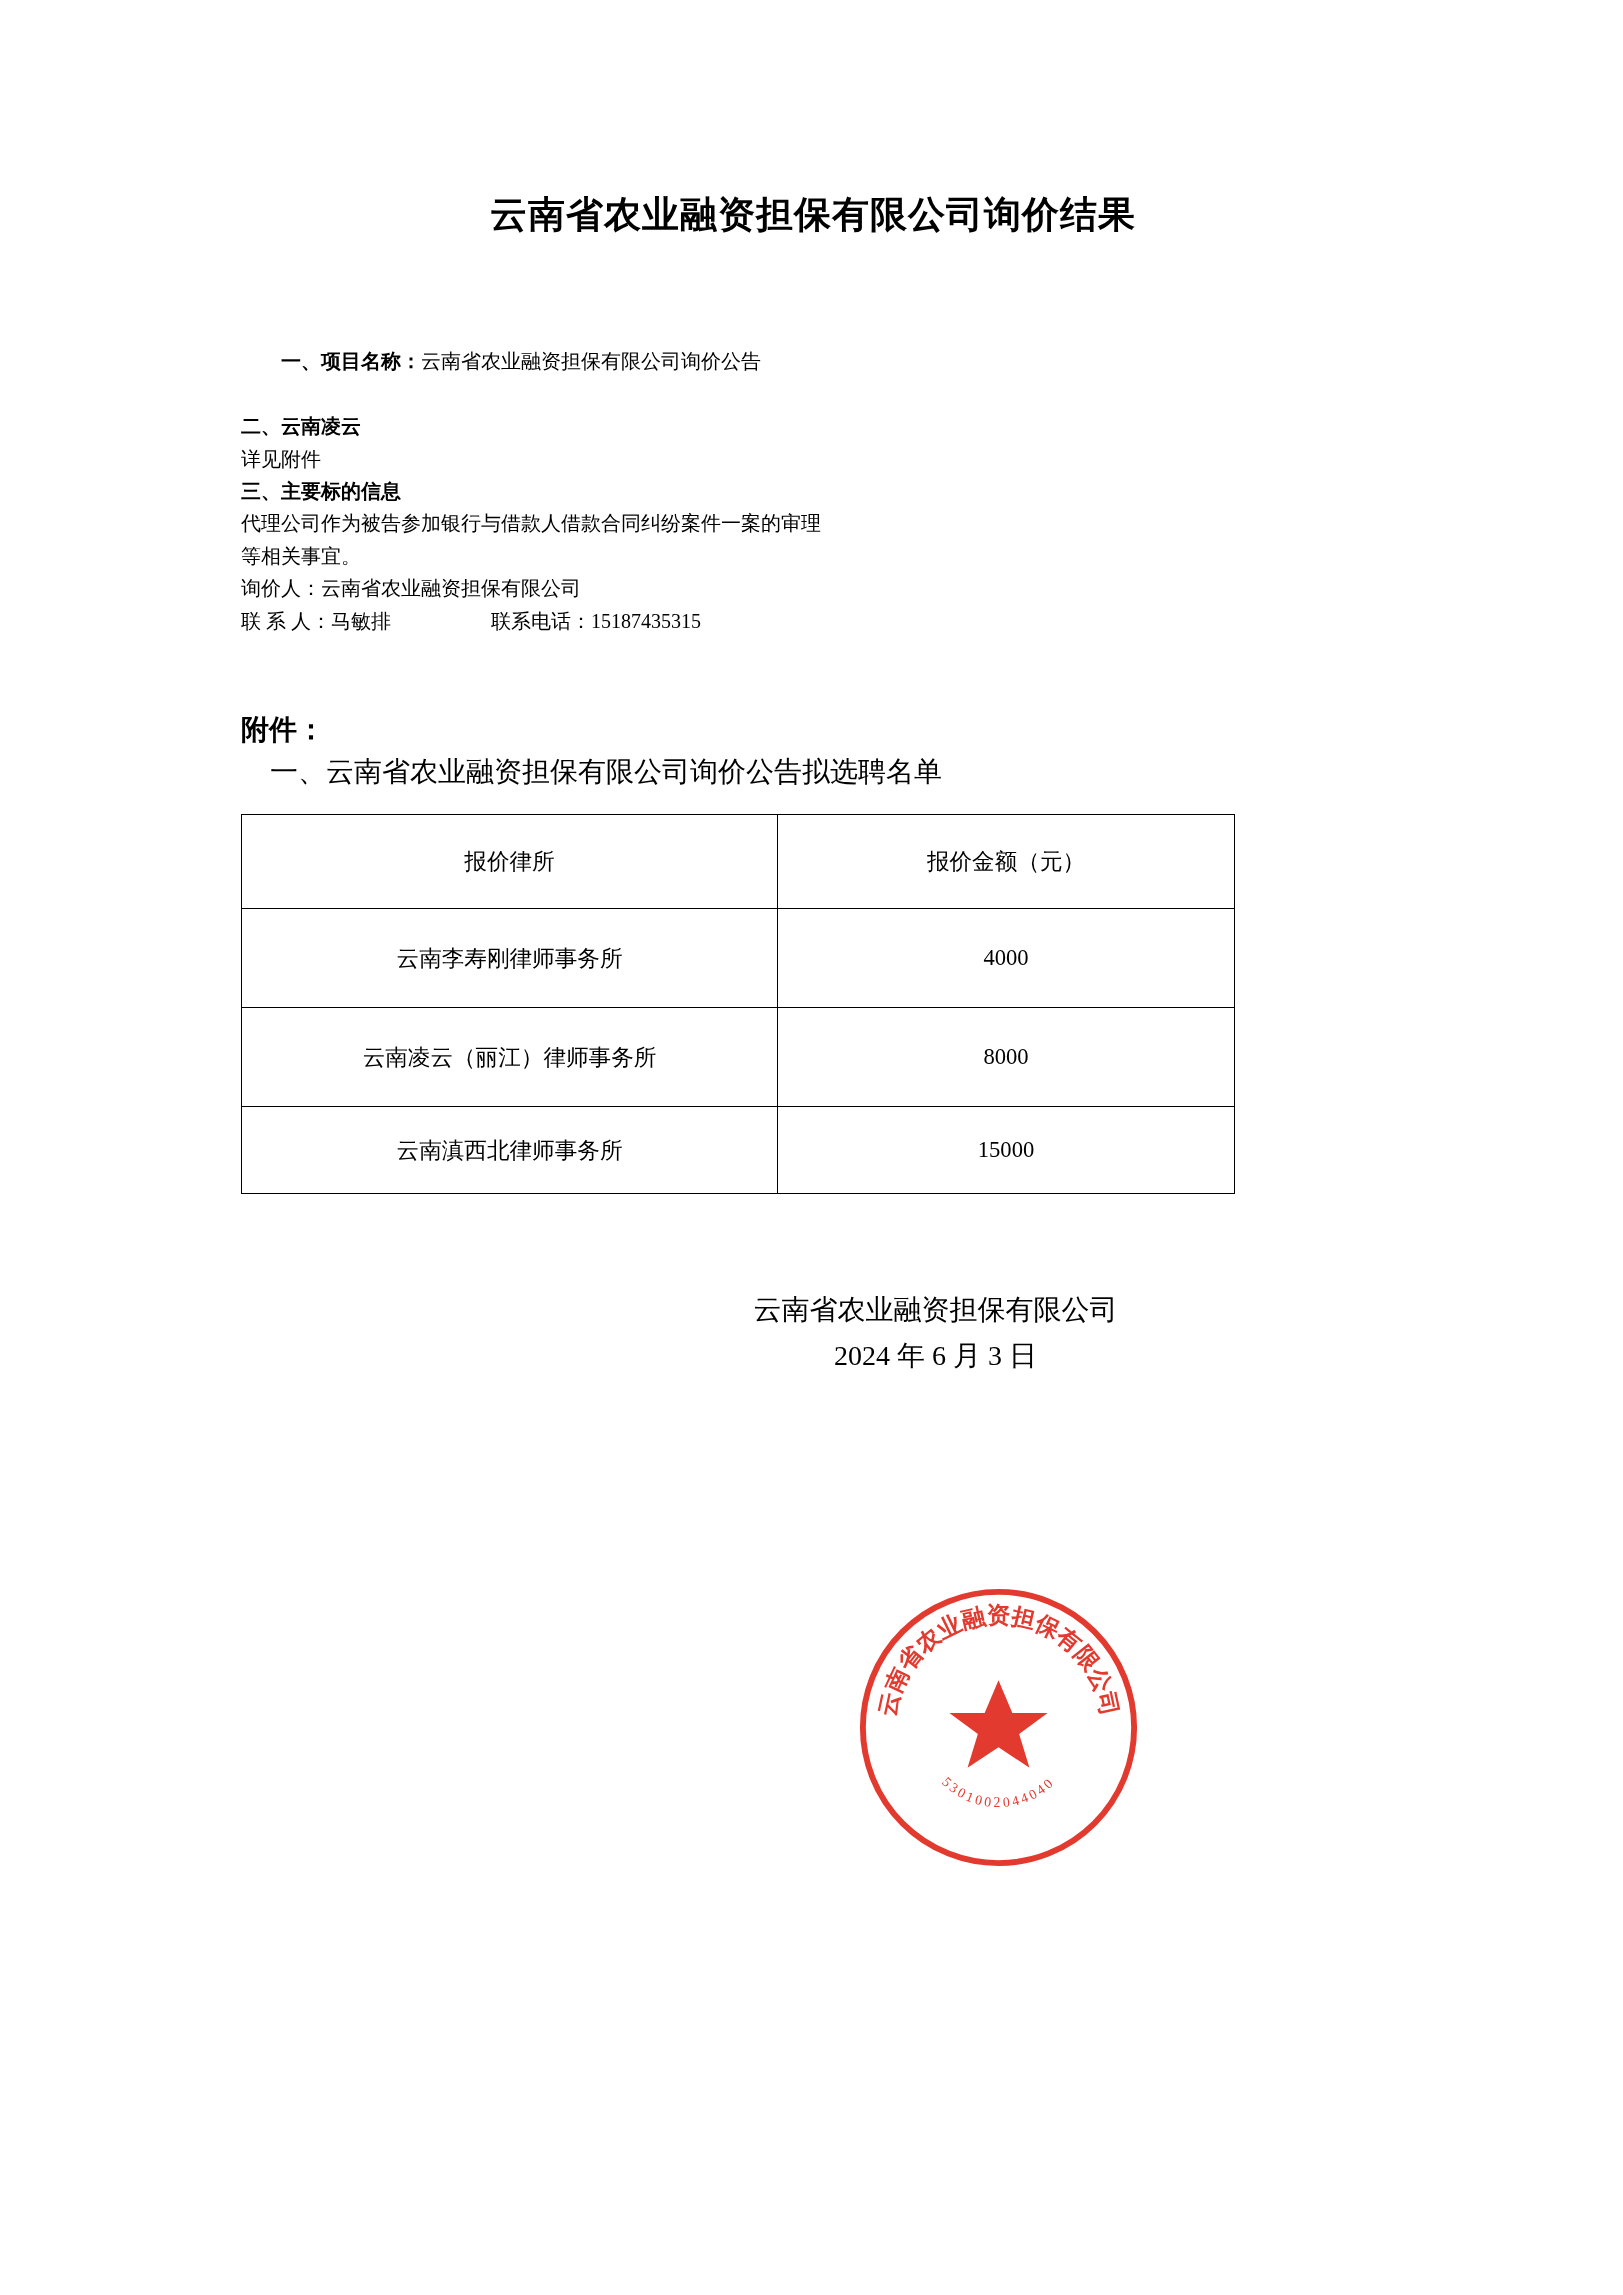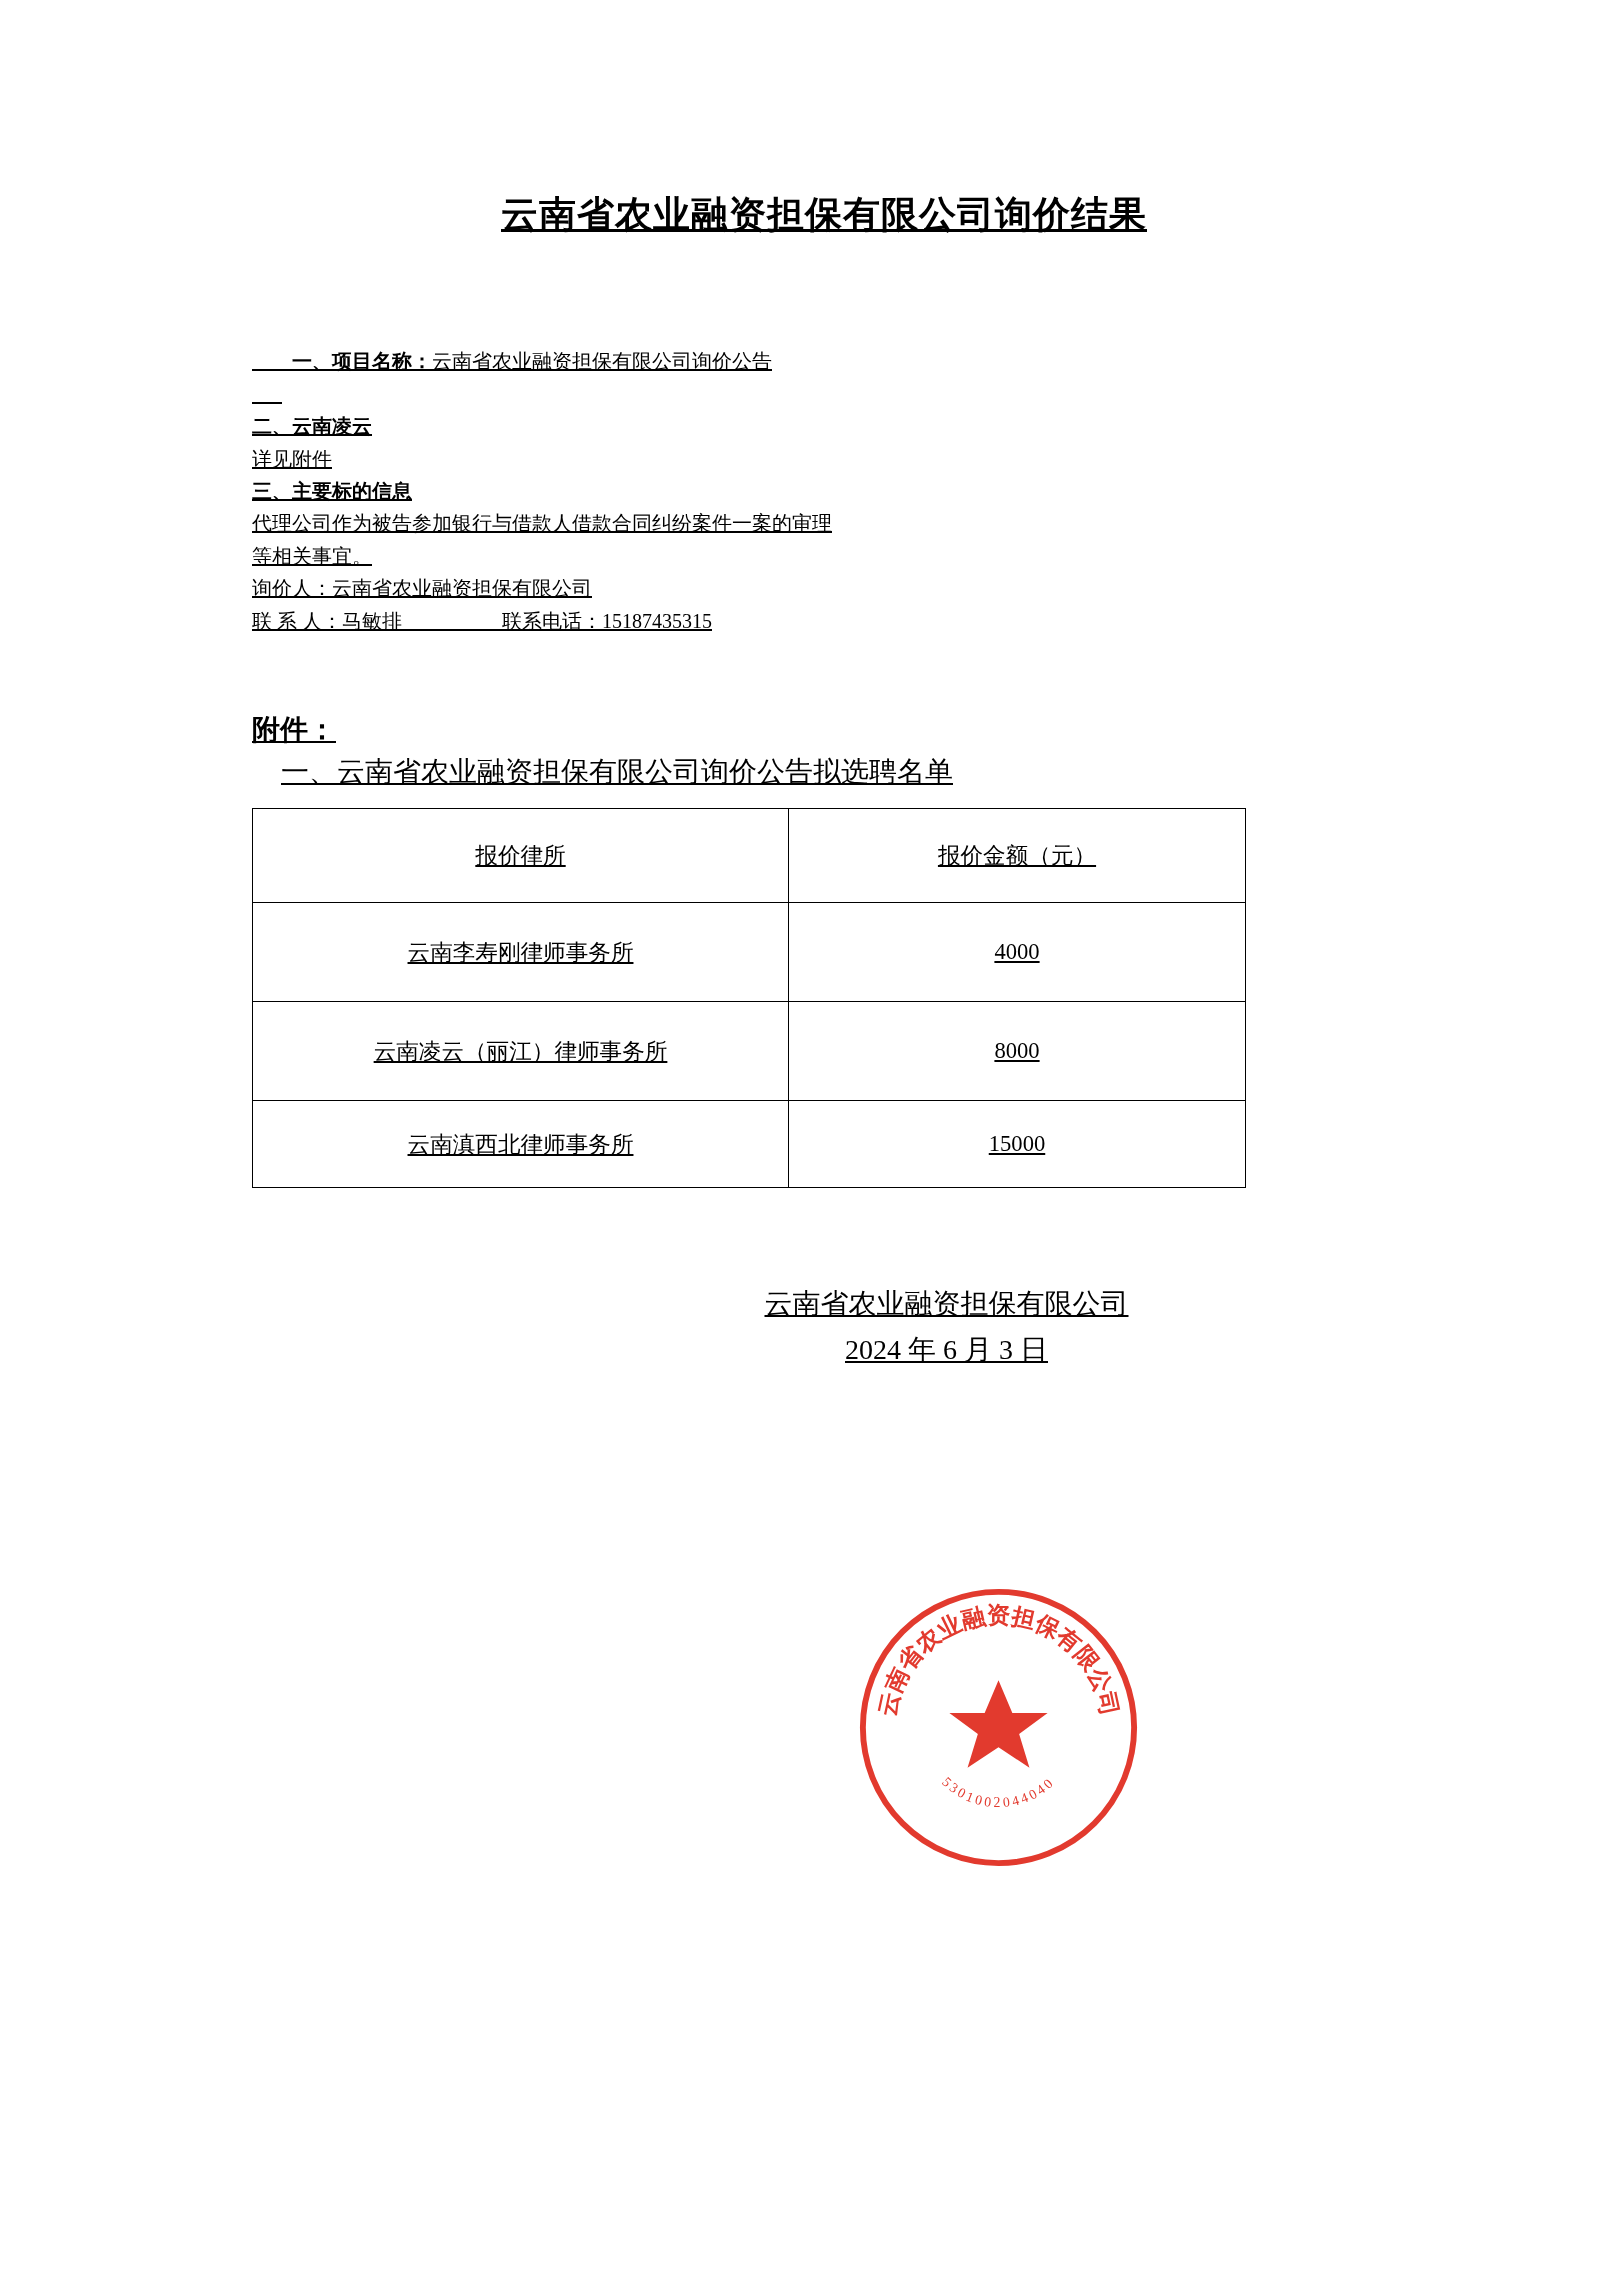--- a/index.html
+++ b/index.html
@@ -15,24 +15,23 @@
     position: relative;
     width: 1623px;
     height: 2295px;
     background: #ffffff;
     overflow: hidden;
     box-sizing: border-box;
     padding: 0;
   }
   .content {
     position: absolute;
-    left: 252px;
+    left: 241px;
     top: 0;
     width: 1144px;
-    text-decoration: underline;
   }
   .doc-title {
     font-size: 37px;
     font-weight: bold;
     text-align: center;
     letter-spacing: 1px;
     margin-top: 191px;
     margin-bottom: 0;
     line-height: 1.3;
   }
@@ -55,21 +54,21 @@
     font-weight: bold;
     margin-top: 0;
   }
   .attach-item {
     font-size: 28px;
     line-height: 1.62;
     margin-left: 29px;
   }
   table.quote-table {
     border-collapse: collapse;
-    margin-top: 14px;
+    margin-top: 20px;
     margin-left: 0;
     width: 991px;
     table-layout: fixed;
   }
   table.quote-table td {
     border: 1.5px solid #000000;
     text-align: center;
     font-size: 22.6px;
     padding: 0;
     height: 98px;

